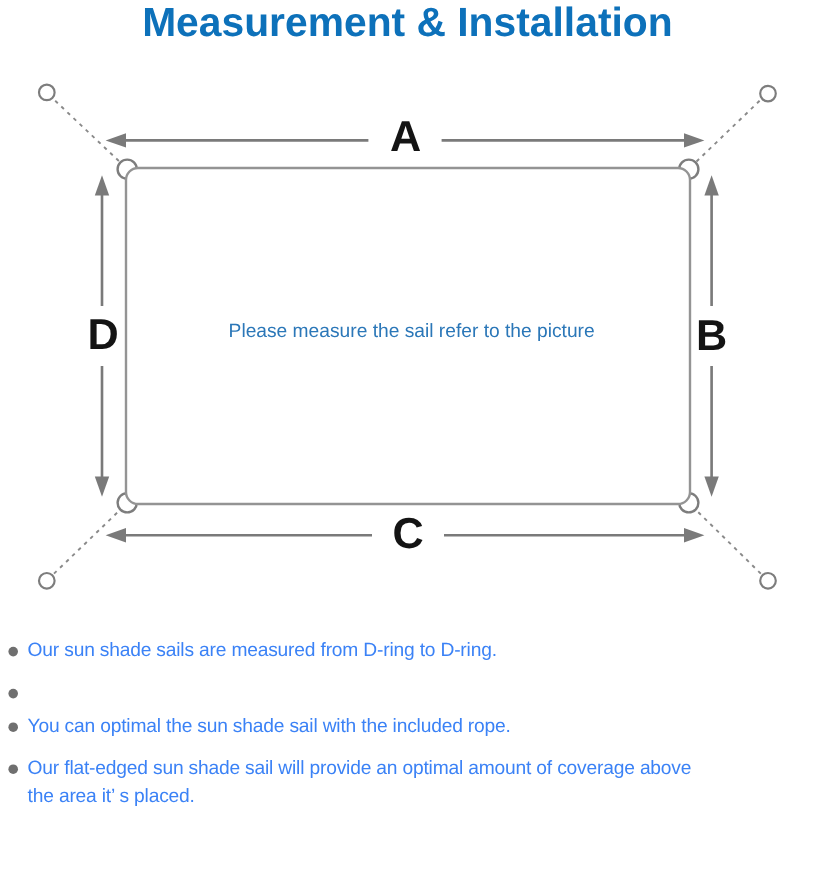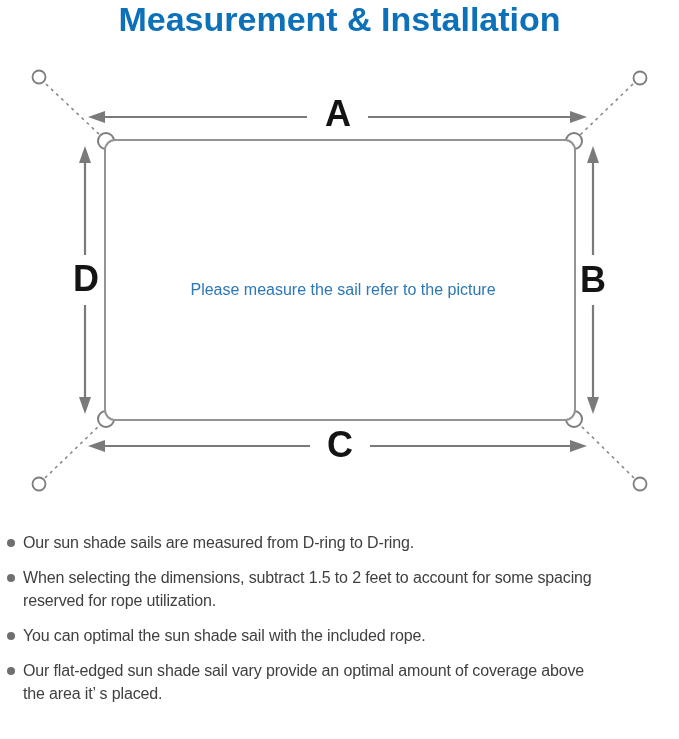--- a/index.html
+++ b/index.html
@@ -40,21 +40,21 @@
     position: absolute;
     left: 343px; top: 258px;
     transform: translate(-50%, -50%);
     font-size: 26px;
     font-weight: bold;
     color: #1b74bb;
     white-space: nowrap;
   }
   .m-sub {
     position: absolute;
-    left: 343px; top: 290px;
+    left: 343px; top: 277px;
     transform: translate(-50%, -50%);
     font-size: 16px;
     color: #2b77b8;
     white-space: nowrap;
   }
   .notes {
     position: absolute;
     top: 531px; left: 0;
     width: 679px;
     margin: 0; padding: 0;
@@ -69,21 +69,21 @@
   .dot {
     flex: 0 0 auto;
     width: 8px; height: 8px;
     border-radius: 50%;
     background: #6f6f6f;
     margin: 8px 8px 0 0;
   }
   .note-text {
     font-size: 16px;
     line-height: 23px;
-    color: #404040;
+    color: #3b82f6;
     letter-spacing: -0.15px;
     white-space: pre-line;
   }
 </style>
 </head>
 <body>
 
 <div class="canvas">
 
   <h1 class="title">Measurement &amp; Installation</h1>
@@ -148,27 +148,25 @@
     <div class="m-sub">Please measure the sail refer to the picture</div>
   </div>
 
   <ul class="notes">
     <li>
       <span class="dot"></span>
       <span class="note-text">Our sun shade sails are measured from D-ring to D-ring.</span>
     </li>
     <li>
       <span class="dot"></span>
-      <span class="note-text">When selecting the dimensions, subtract 1.5 to 2 feet to account for some spacing
-reserved for rope utilization.</span>
     </li>
     <li>
       <span class="dot"></span>
       <span class="note-text">You can optimal the sun shade sail with the included rope.</span>
     </li>
     <li>
       <span class="dot"></span>
-      <span class="note-text">Our flat-edged sun shade sail vary provide an optimal amount of coverage above
+      <span class="note-text">Our flat-edged sun shade sail will provide an optimal amount of coverage above
 the area it’ s placed.</span>
     </li>
   </ul>
 
 </div>
 
 </body></html>

